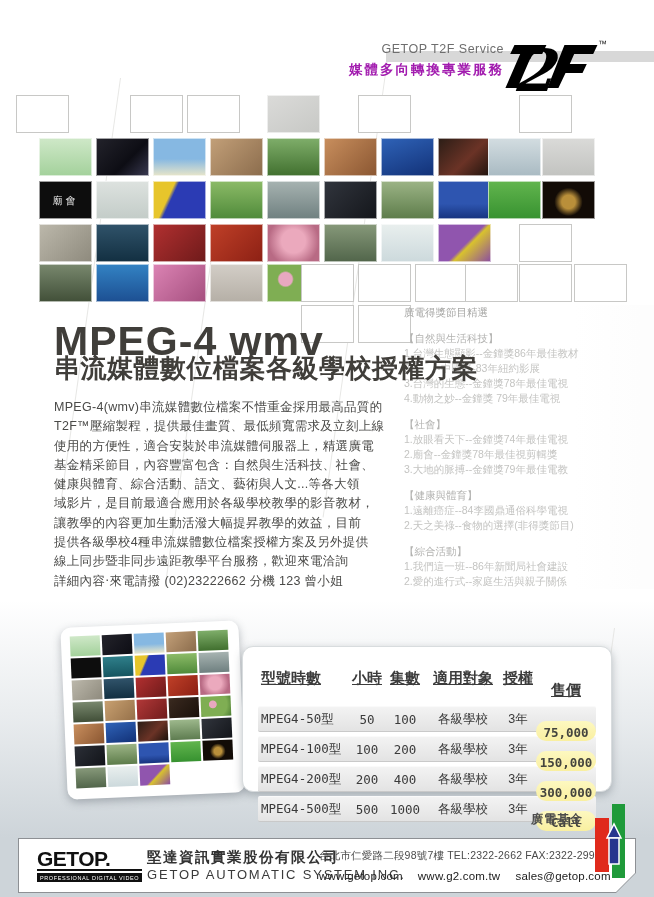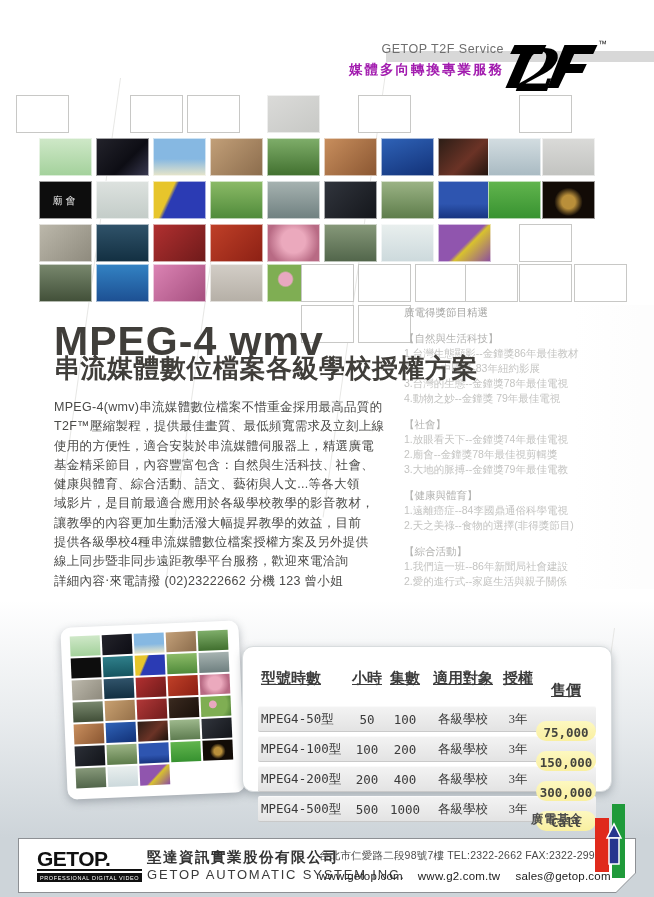--- a/index.html
+++ b/index.html
@@ -46,21 +46,21 @@
   .drow{height:24px;background:linear-gradient(180deg,#f3f3f3,#e3e3e3);
     border-top:1px solid #fafafa;border-bottom:1px solid #c9c9c9;border-radius:2px;margin-bottom:4px;}
   .cell{box-sizing:border-box;}
   .c0{width:92px;text-align:left;padding-left:3px;}
   .c1{width:34px;text-align:center;}
   .c2{width:42px;text-align:center;}
   .c3{width:74px;text-align:center;}
   .c4{width:36px;text-align:center;}
   .c5{width:60px;text-align:center;margin-top:24px;}
   .drow .cell{font-family:"DejaVu Sans Mono",monospace;font-size:12.5px;color:#3a3a3a;}
-  .drow .cjk{font-family:Liberation Serif, serif;font-size:12.5px;}
+  .drow .cjk{font-family:Liberation Sans, sans-serif;font-size:12.5px;}
   .drow .price{background:linear-gradient(180deg,#fdf8c0,#f9efa0);height:20px;line-height:24px;border-radius:10px;
     font-weight:bold;color:#44443e;}
   
   .fund-label{position:absolute;left:531px;top:811px;font-size:12px;font-weight:bold;color:#4a4a4a;letter-spacing:1px;z-index:4;}
   .fbar-outer{position:absolute;left:18px;top:838px;width:618px;height:55px;background:#8d9094;z-index:3;
     clip-path:polygon(0 0,100% 0,100% calc(100% - 20px),calc(100% - 20px) 100%,0 100%);}
   .fbar-inner{position:absolute;left:1px;top:1px;width:616px;height:53px;background:#fff;
     clip-path:polygon(0 0,100% 0,100% calc(100% - 19px),calc(100% - 19px) 100%,0 100%);}
   .f-logo{position:absolute;left:18px;top:9px;}
   .f-getop{font-size:21px;font-weight:900;color:#101010;letter-spacing:-.5px;border-bottom:2px solid #101010;line-height:21px;}

